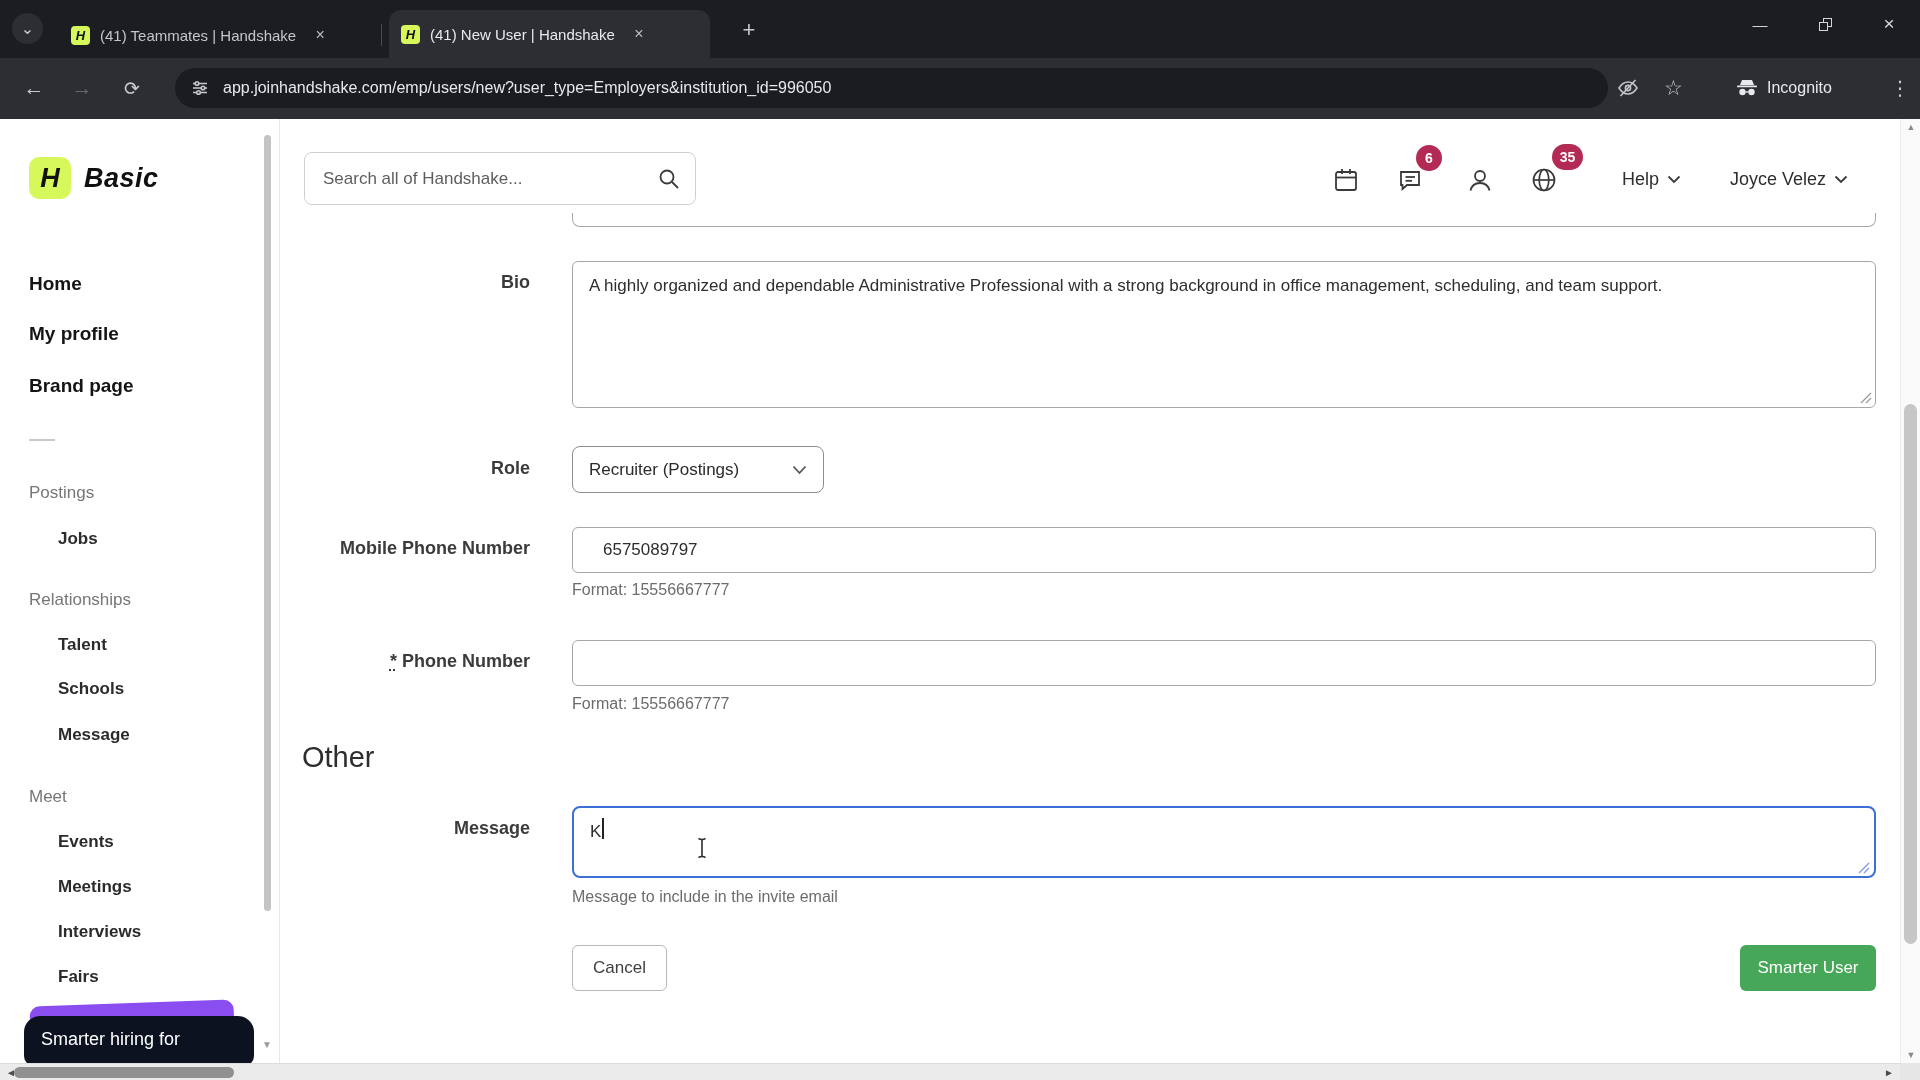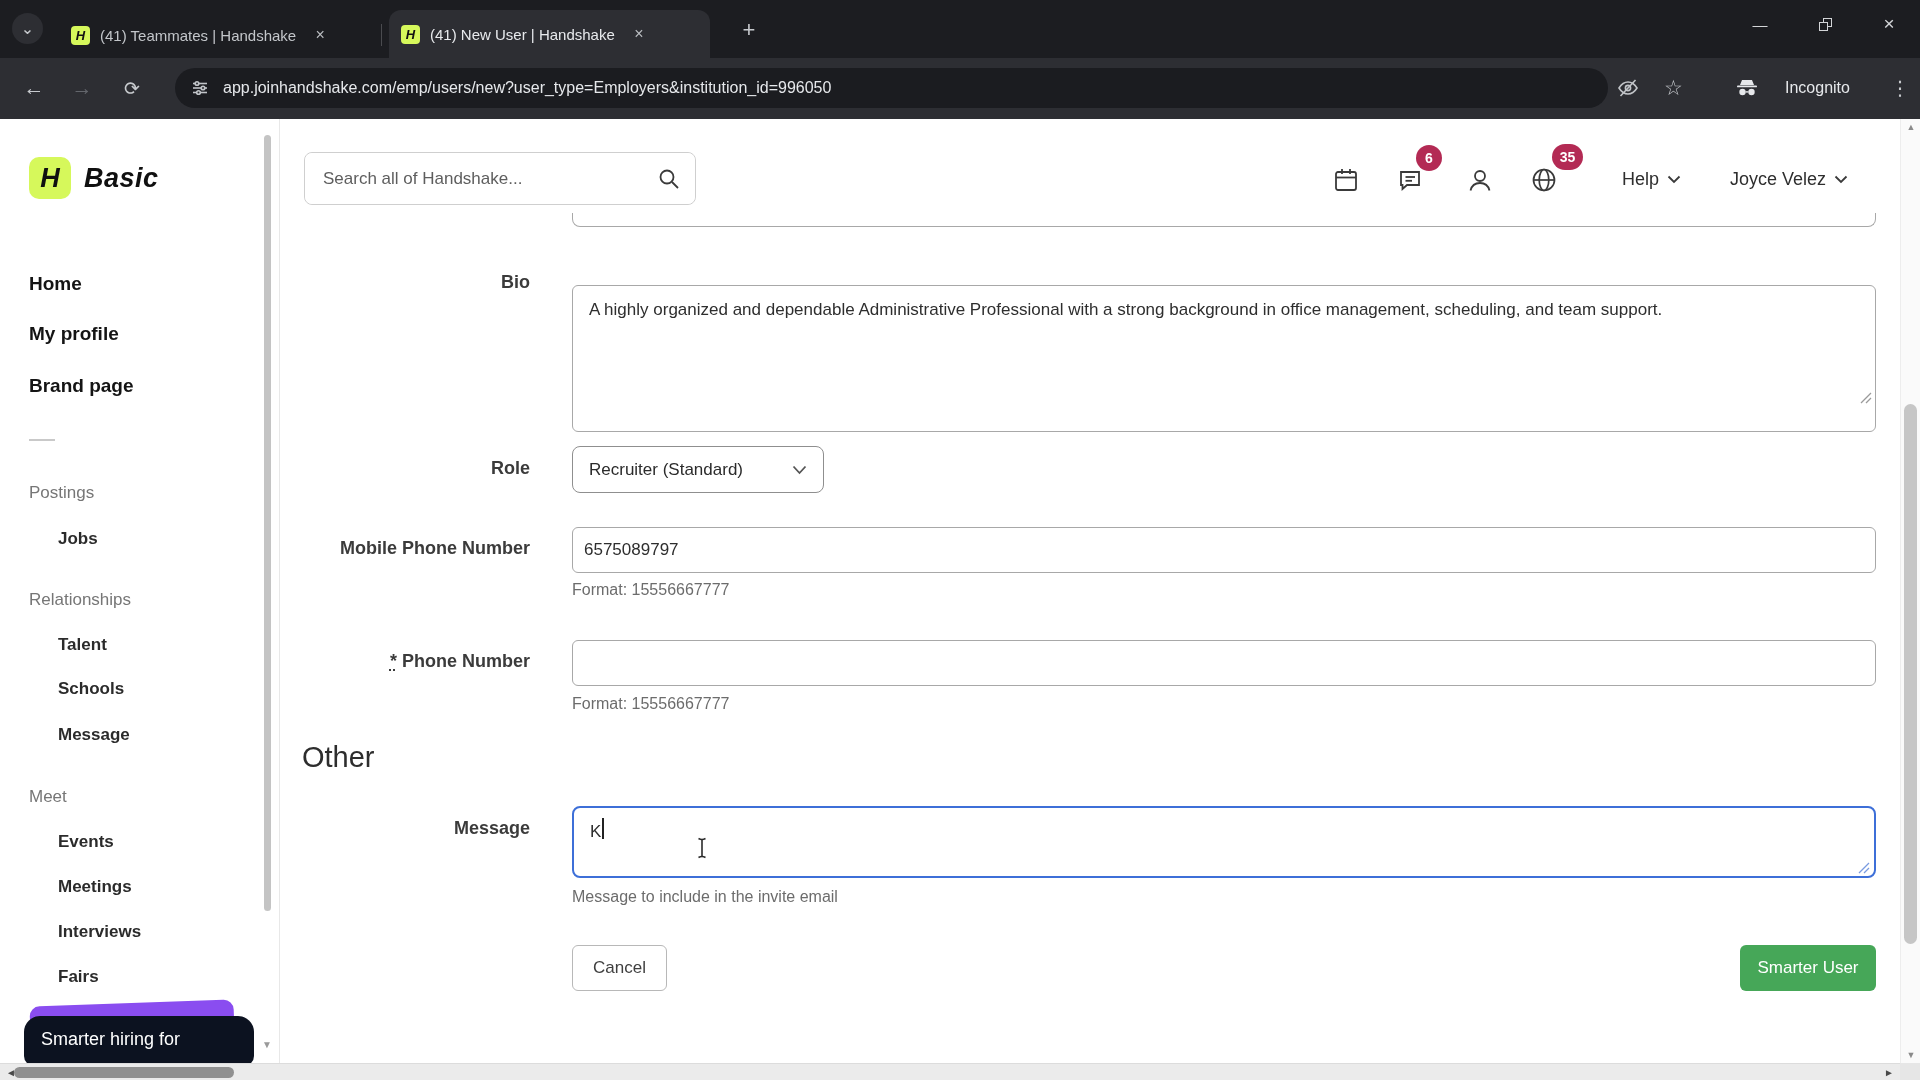--- a/index.html
+++ b/index.html
@@ -32,21 +32,21 @@
   .restore .rf { position:absolute; bottom:0; left:0; width:9px; height:9px; border:1.5px solid #d3d5d8; background:#1c1d21; }
 
   .toolbar { position:absolute; left:0; top:58px; width:100%; height:61px; background:#2d2e33; }
   .nav-ic { position:absolute; top:10px; width:40px; height:40px; display:flex; align-items:center;
             justify-content:center; font-size:21px; color:#c7cace; border-radius:50%; }
   .nav-ic.disabled { color:#63666c; }
   .urlbar { position:absolute; left:175px; top:10px; width:1433px; height:40px; border-radius:20px;
             background:#1b1c20; display:flex; align-items:center; }
   .url-text { color:#e6e8eb; font-size:16px; margin-left:14px; white-space:nowrap; }
   .omni-right { position:absolute; top:10px; height:40px; display:flex; align-items:center; color:#c1c4c8; }
-  .incog-label { color:#e6e8eb; font-size:16px; margin-left:27px; }
+  .incog-label { color:#e6e8eb; font-size:16px; margin-left:9px; }
 
   
   .sidebar { position:absolute; left:0; top:119px; width:280px; height:944px; background:#fff;
              border-right:1px solid #e8e8e8; }
   .logo-sq { position:absolute; left:29px; top:38px; width:42px; height:42px; border-radius:10px;
              background:#d6f85b; color:#101010; font-weight:800; font-style:italic; font-size:27px;
              display:flex; align-items:center; justify-content:center; }
   .brand-txt { position:absolute; left:84px; top:44px; font-size:27px; font-weight:800;
                font-style:italic; color:#101010; letter-spacing:.5px; }
   .side-item { position:absolute; left:29px; height:26px; line-height:26px; white-space:nowrap; }
@@ -77,21 +77,21 @@
   .top-ic { position:absolute; top:47px; width:28px; height:28px; }
   .badge { position:absolute; border-radius:13px; background:#b32a54; color:#fff; font-size:14px;
            font-weight:bold; display:flex; align-items:center; justify-content:center; }
   .menu-txt { position:absolute; top:50px; font-size:18px; color:#2e2e2e; display:flex;
               align-items:center; gap:8px; }
 
   .form-label { position:absolute; left:0; width:250px; text-align:right; font-size:18px;
                 font-weight:bold; color:#3b3b3b; white-space:nowrap; }
   .helper { position:absolute; left:292px; font-size:16px; color:#6c6c6c; }
   .field { position:absolute; left:292px; width:1304px; height:46px; border:1px solid #a8a8a8;
-           border-radius:6px; font-size:17px; color:#2e2e2e; padding:0 11px; outline:none;
+           border-radius:6px; font-size:17px; color:#2e2e2e; padding:0 30px; outline:none;
            font-family:"Liberation Sans", sans-serif; background:#fff; }
   textarea.field { resize:none; padding:12px 16px; line-height:1.45; }
   .cut-input { position:absolute; left:292px; top:94px; width:1304px; height:14px;
                border:1px solid #a8a8a8; border-top:none; border-radius:0 0 8px 8px; }
   .role-select { position:absolute; left:292px; top:327px; width:252px; height:47px;
                  border:1px solid #8f8f8f; border-radius:8px; display:flex; align-items:center;
                  padding:0 16px; font-size:17px; color:#2b2b2b; justify-content:space-between; }
   .other-h { position:absolute; left:22px; top:622px; font-size:29px; color:#2d2d2d; font-weight:400; }
   .msg-area { border:2px solid #3d6fd8 !important; border-radius:8px; }
   .caret { position:absolute; left:322px; top:699px; width:2px; height:21px; background:#222; }
@@ -291,30 +291,30 @@
   <div class="menu-txt" style="left:1450px;">
     <span>Joyce Velez</span>
     <svg width="14" height="9" viewBox="0 0 14 9">
       <path d="M1.5 1.5 L7 7 L12.5 1.5" stroke="#3a3a3a" stroke-width="1.8" fill="none"></path>
     </svg>
   </div>
 
   <div class="cut-input"></div>
 
   <div class="form-label" style="top:153px;">Bio</div>
-  <textarea class="field" style="top: 142px; height: 147px; margin-top: 24px;">A highly organized and dependable Administrative Professional with a strong background in office management, scheduling, and team support.</textarea>
+  <textarea class="field" style="top: 142px; height: 147px;">A highly organized and dependable Administrative Professional with a strong background in office management, scheduling, and team support.</textarea>
   <div class="resize-corner" style="left:1580px; top:273px;">
     <svg width="12" height="12">
         <path d="M11 1 L1 11 M11 6 L6 11" stroke="#9a9a9a" stroke-width="1.3"></path>
       </svg>
   </div>
 
   <div class="form-label" style="top:339px;">Role</div>
   <div class="role-select">
-    <span>Recruiter (Standard)</span>
+    <span>Recruiter (Postings)</span>
     <svg width="15" height="10" viewBox="0 0 15 10">
       <path d="M1.5 1.5 L7.5 8 L13.5 1.5" stroke="#555" stroke-width="1.8" fill="none"></path>
     </svg>
   </div>
 
   <div class="form-label" style="top:419px;">Mobile Phone Number</div>
   <input class="field" style="top: 408px;" type="text" value="6575089797">
   <div class="helper" style="top:462px;">Format: 15556667777</div>
 
   <div class="form-label" style="top:532px;">

